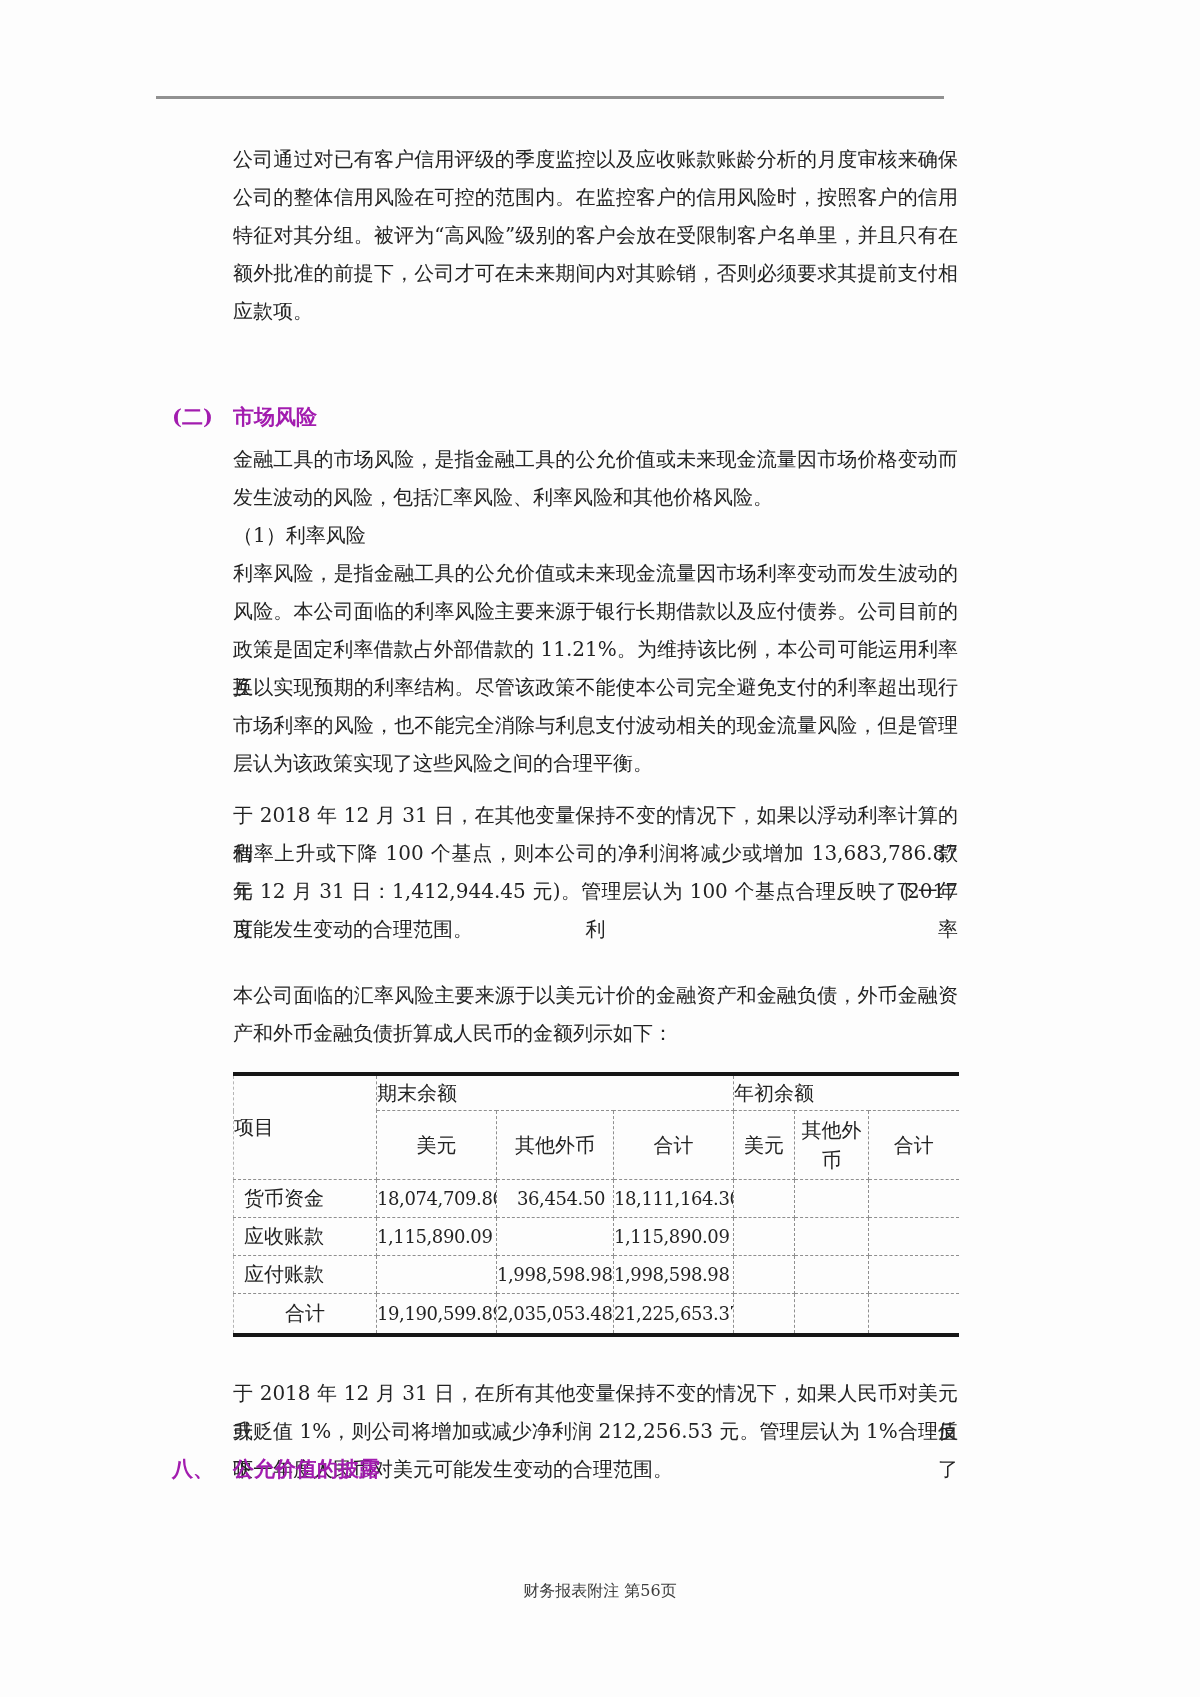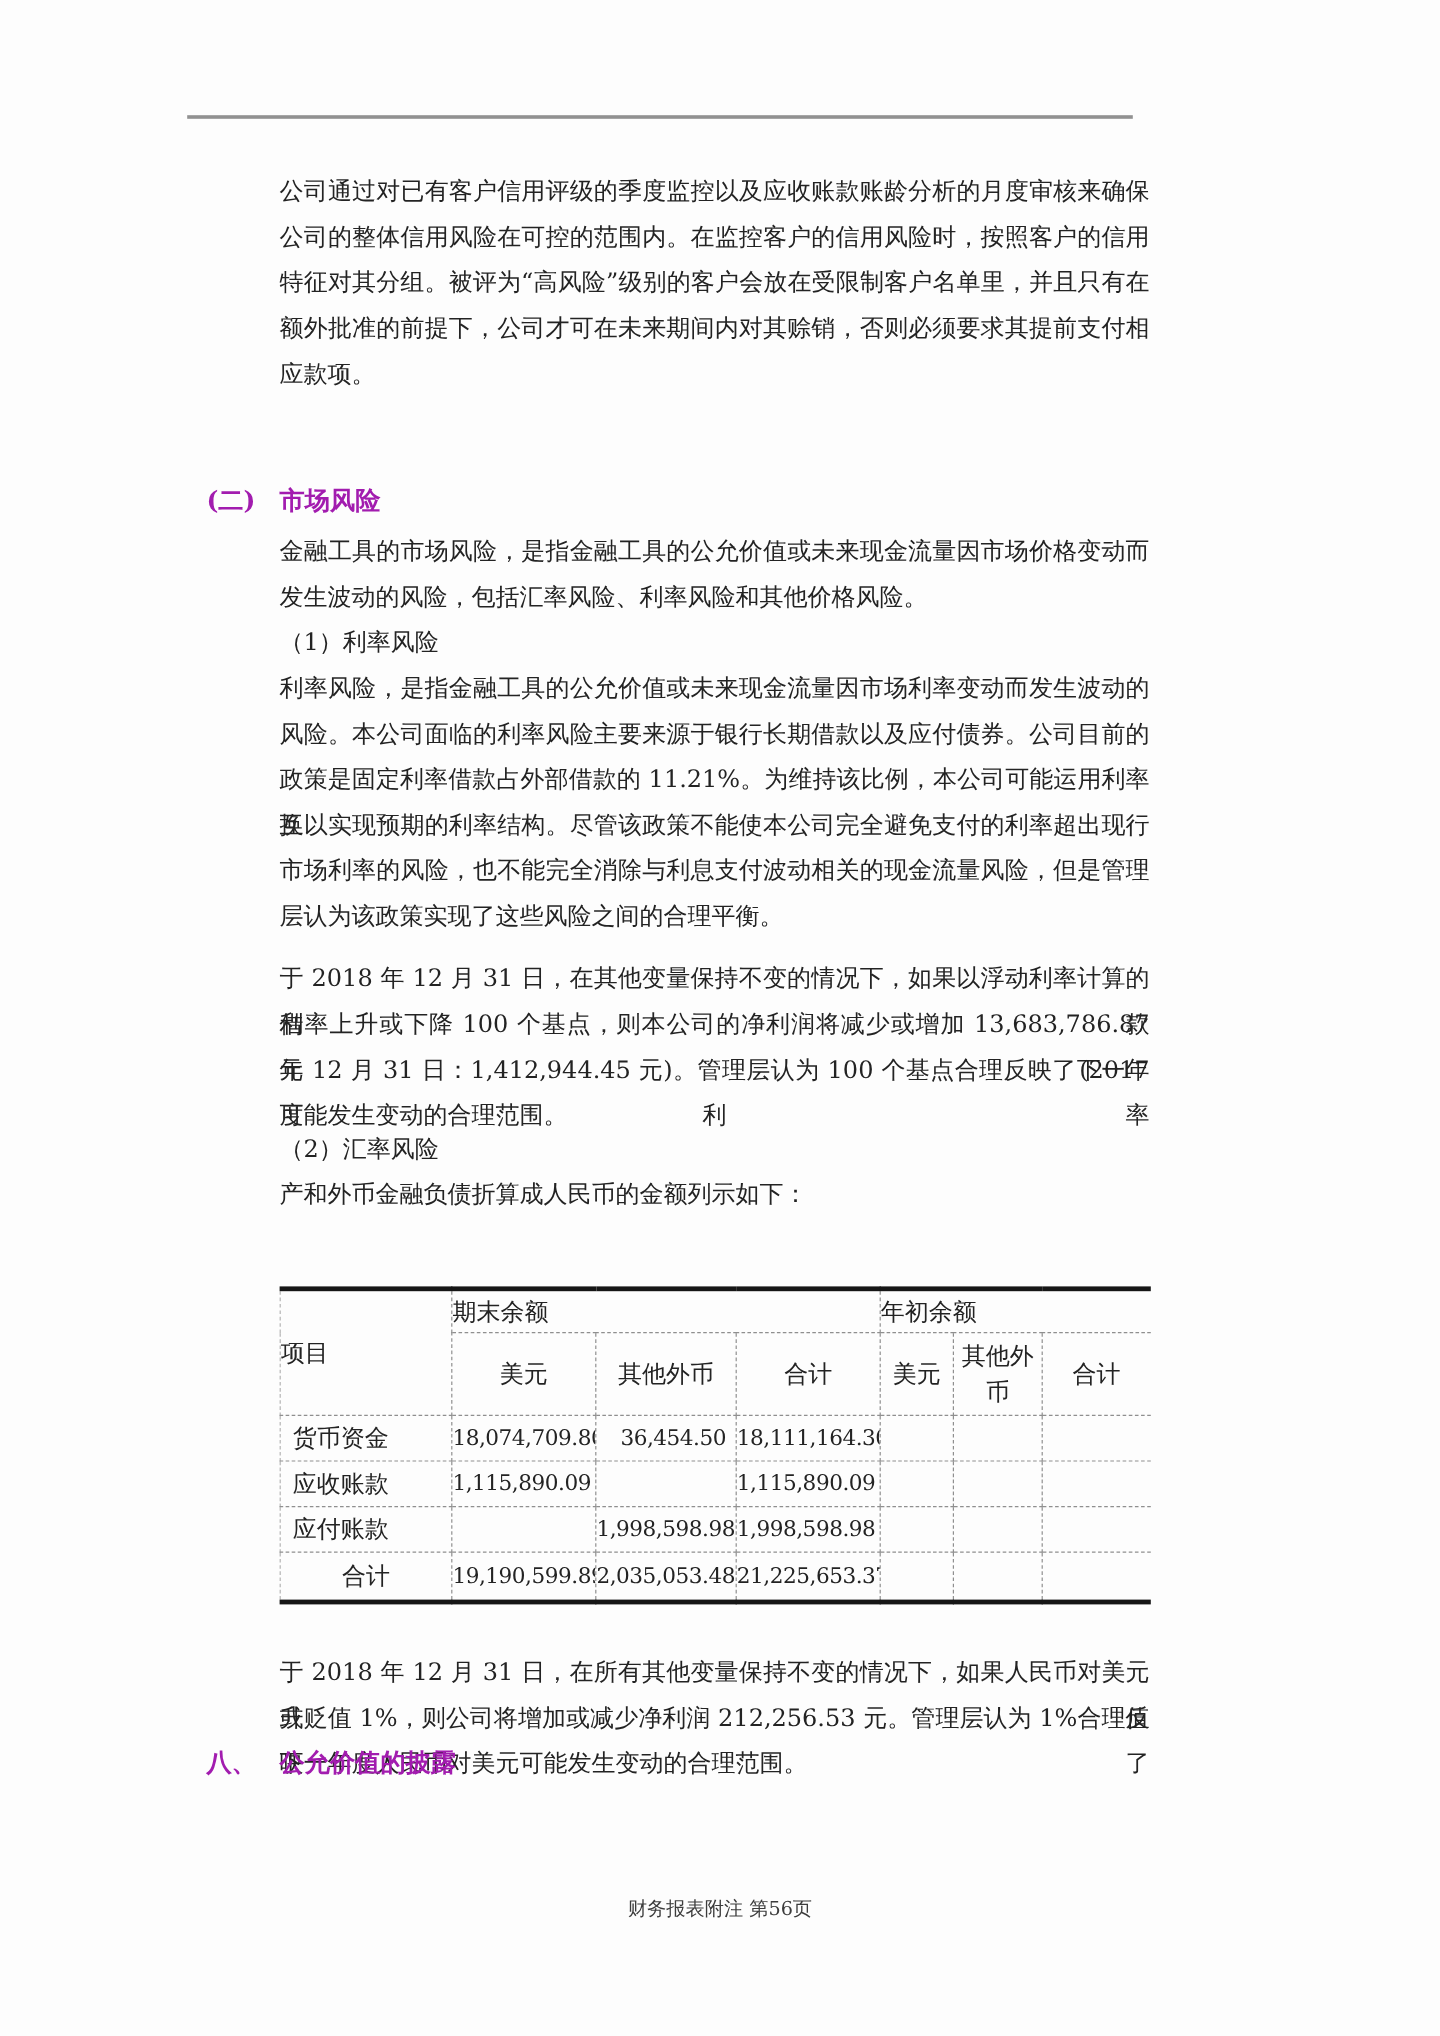--- a/index.html
+++ b/index.html
@@ -75,25 +75,23 @@
     <div class="pline last">层认为该政策实现了这些风险之间的合理平衡。</div>
   </div>
 
   <div class="block" style="top:796px">
     <div class="pline">于 2018 年 12 月 31 日，在其他变量保持不变的情况下，如果以浮动利率计算的借款</div>
     <div class="pline">利率上升或下降 100 个基点，则本公司的净利润将减少或增加 13,683,786.87 元(2017</div>
     <div class="pline">年 12 月 31 日：1,412,944.45 元)。管理层认为 100 个基点合理反映了下一年度利率</div>
     <div class="pline last">可能发生变动的合理范围。</div>
   </div>
 
-  <div class="block" style="top:938px">
-    <div class="subline">（2）汇率风险</div>
-  </div>
 
   <div class="block" style="top:976px">
+    <div class="pline">本公司面临的汇率风险主要来源于以美元计价的金融资产和金融负债，外币金融资</div>
     <div class="pline last">产和外币金融负债折算成人民币的金额列示如下：</div>
   </div>
 
   <table class="fx-table">
     <colgroup>
       <col style="width:143px">
         <col style="width:120px">
         <col style="width:117px">
         <col style="width:120px">
       <col style="width:61px">

